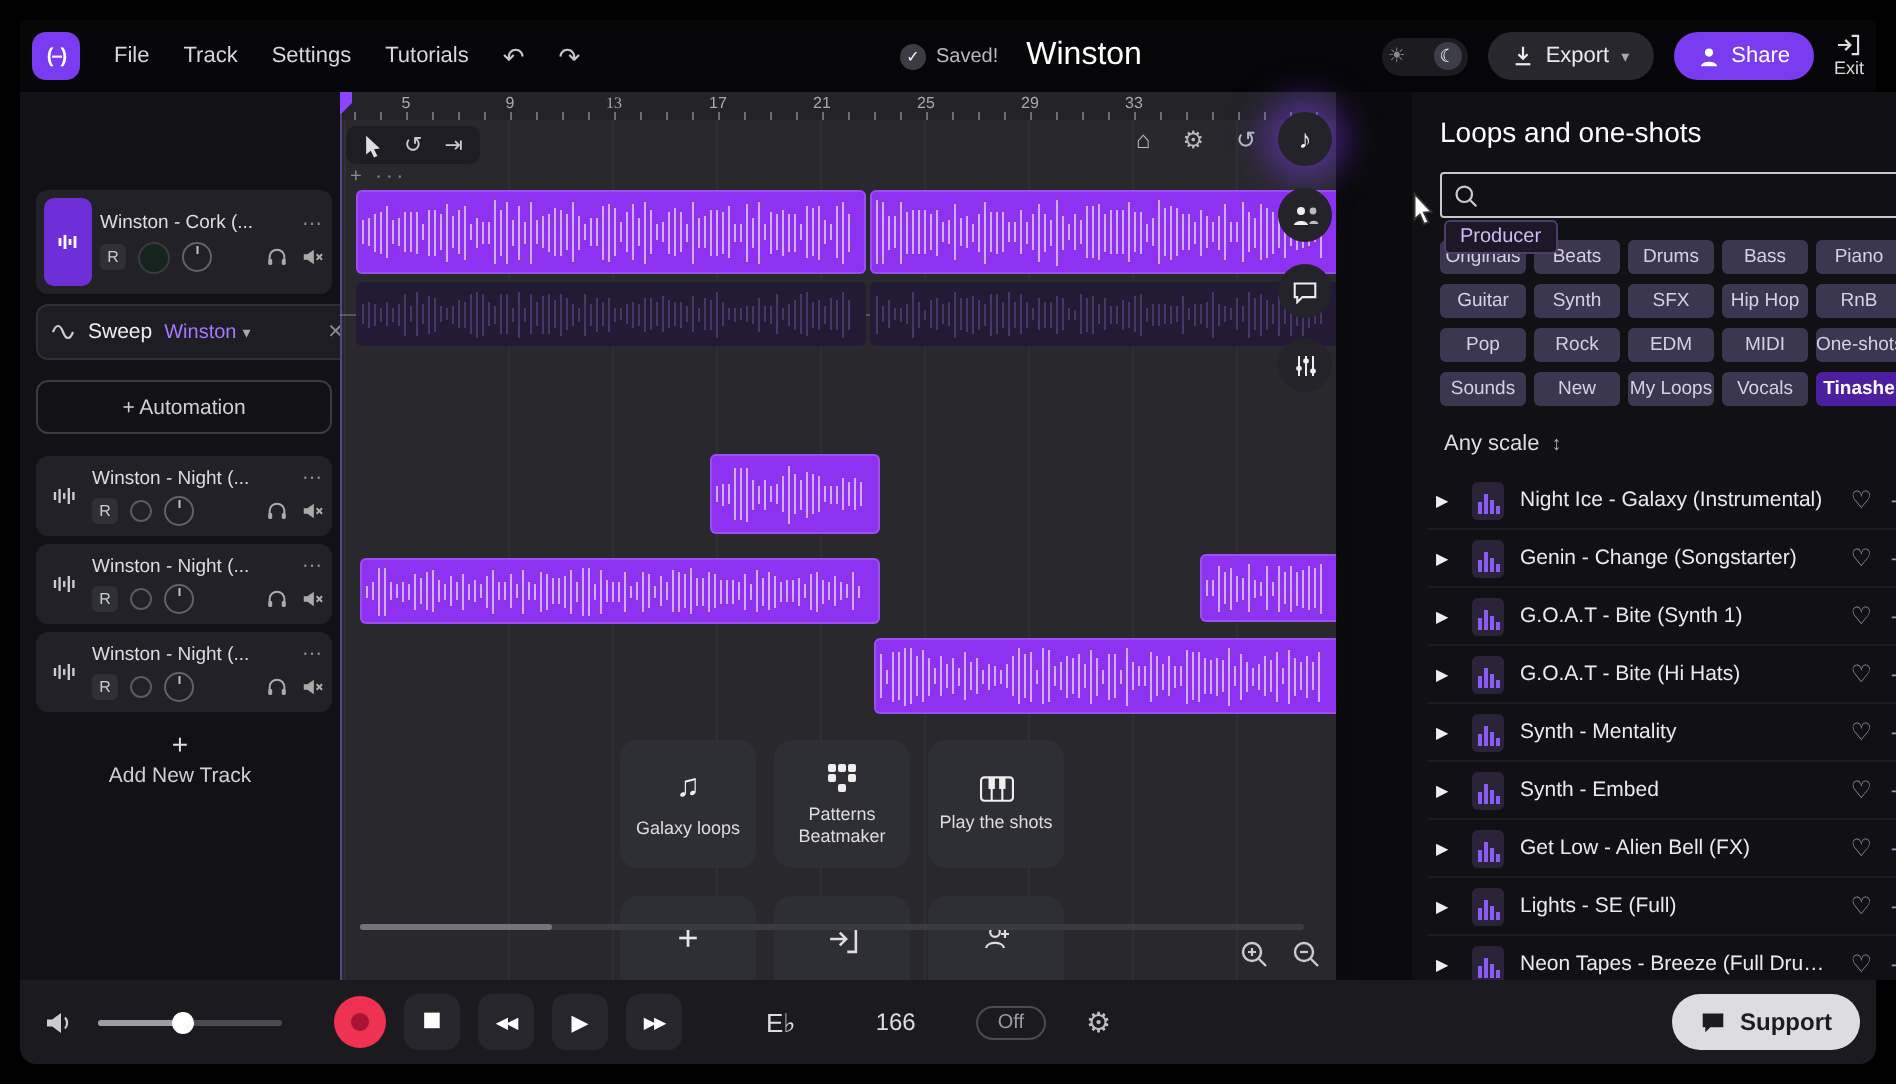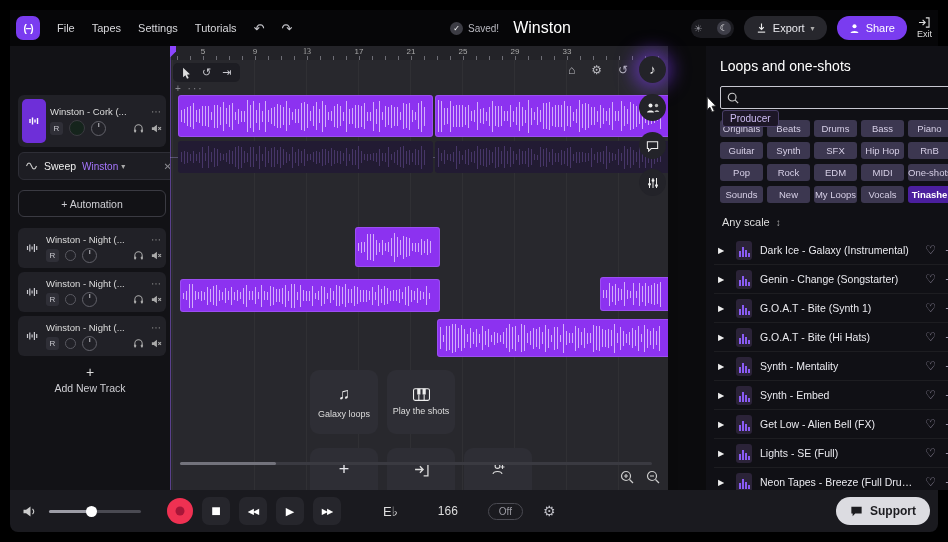--- a/index.html
+++ b/index.html
@@ -159,21 +159,21 @@
 </style>
 </head>
 <body>
 
 <div id="app">
 
   <header id="topbar">
     <div id="topbar-left">
       <div class="logo">(–)</div>
       <span class="menu-item">File</span>
-      <span class="menu-item">Tapes</span>
+      <span class="menu-item">Track</span>
       <span class="menu-item">Settings</span>
       <span class="menu-item">Tutorials</span>
       <span class="hist-ic">↶</span>
       <span class="hist-ic">↷</span>
     </div>
     <div id="topbar-center">
       <span class="saved">
         <span class="saved-circ">✓</span>
         <span>Saved!</span>
       </span>
@@ -933,20 +933,33 @@
             <i style="height: 21px;"></i>
             <i style="height: 14px;"></i>
             <i style="height: 25px;"></i>
           </div>
         </div>
 
       <div class="cards">
         <div class="card">
           <span class="mus">♫</span>
           <span>Galaxy loops</span>
+        </div>
+        <div class="card">
+          <svg width="16" height="16" viewBox="0 0 16 16">
+              <g fill="#eee">
+            <rect x="1" y="1" width="4" height="4" rx="1"></rect>
+                <rect x="6" y="1" width="4" height="4" rx="1"></rect>
+            <rect x="11" y="1" width="4" height="4" rx="1"></rect>
+                <rect x="1" y="6" width="4" height="4" rx="1"></rect>
+            <rect x="11" y="6" width="4" height="4" rx="1"></rect>
+                <rect x="6" y="11" width="4" height="4" rx="1"></rect>
+              </g>
+            </svg>
+          <span>Patterns Beatmaker</span>
         </div>
         <div class="card">
           <svg width="17" height="13" viewBox="0 0 16 12">
             <rect x=".5" y=".5" width="15" height="11" rx="1.5" fill="none" stroke="#eee"></rect>
             <line x1="5.5" y1="6" x2="5.5" y2="11.5" stroke="#eee"></line>
               <line x1="10.5" y1="6" x2="10.5" y2="11.5" stroke="#eee"></line>
             <rect x="4" y=".5" width="3" height="5.5" fill="#eee"></rect>
               <rect x="9" y=".5" width="3" height="5.5" fill="#eee"></rect>
             </svg>
           <span>Play the shots</span>
@@ -1059,21 +1072,21 @@
       </div>
       <div class="loops">
           <div class="loop-row">
             <span class="lr-play">▶</span>
             <span class="lr-thumb">
               <i></i>
               <i></i>
               <i></i>
               <i></i>
             </span>
-            <span class="lr-title">Dark Ice - Galaxy (Instrumental)</span>
+            <span class="lr-title">Night Ice - Galaxy (Instrumental)</span>
             <span class="lr-heart">♡</span>
             <span class="lr-add">+</span>
           </div>
           <div class="loop-row">
             <span class="lr-play">▶</span>
             <span class="lr-thumb">
               <i></i>
               <i></i>
               <i></i>
               <i></i>

